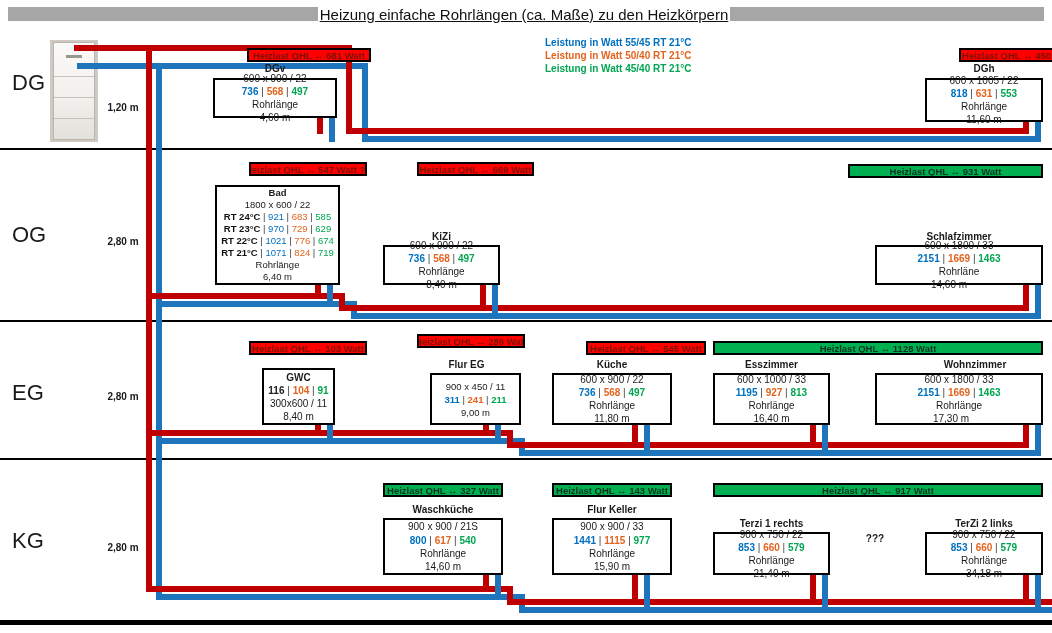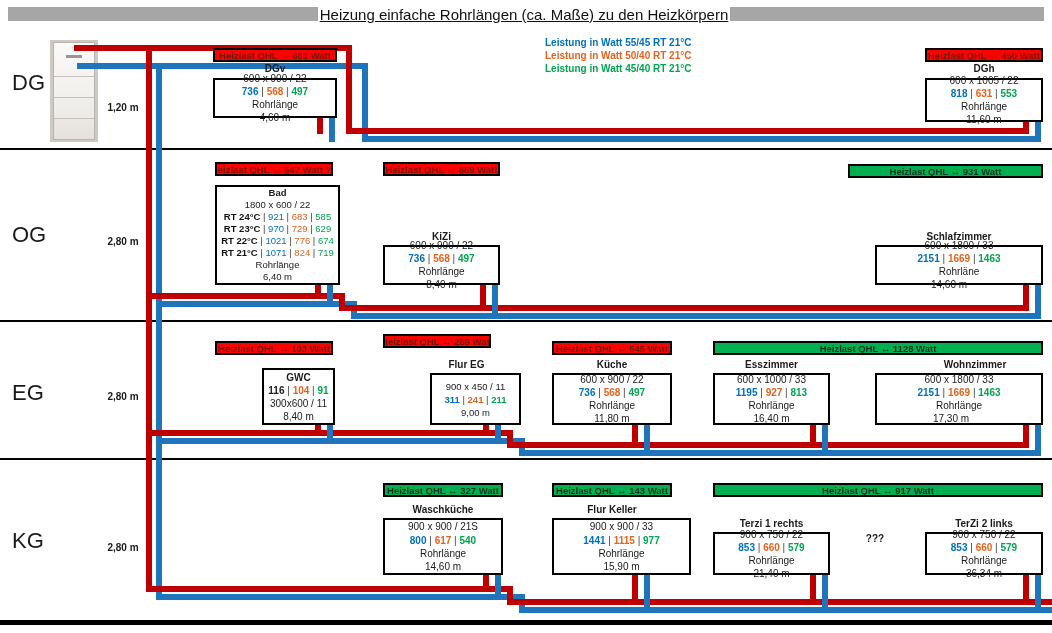--- a/index.html
+++ b/index.html
@@ -28,21 +28,21 @@
   .boiler-logo{position:absolute;left:30%;top:12%;width:40%;height:3px;background:#9a958d;}
   
   .ph{position:absolute;height:6px;}
   .pv{position:absolute;width:6px;}
   .pr{background:var(--pipe-red,#C00000);}
   .pb{background:var(--pipe-blue,#1F75BC);}
   
   .badge{position:absolute;height:14px;border:2px solid #000;box-sizing:border-box;
          display:flex;align-items:center;justify-content:center;
          font-size:9.5px;font-weight:bold;white-space:nowrap;overflow:hidden;}
-  .bred{background:var(--badge-red-bg,#FF0000);color:var(--badge-red-text,#7A1200);}
+  .bred{background:var(--badge-red-bg,#FF0000);color:var(--badge-red-text,#7A1200);margin-left:34px;}
   .bgreen{background:var(--badge-green-bg,#00B050);color:var(--badge-green-text,#0D3320);}
   
   .bname{position:absolute;font-size:10px;font-weight:600;text-align:center;white-space:nowrap;}
   .rbox{position:absolute;background:#fff;border:2px solid #000;box-sizing:border-box;
         display:flex;flex-direction:column;justify-content:center;
         font-size:10px;line-height:13px;text-align:center;}
   .rbox.tight{line-height:12px;font-size:9.5px;}
   .brow{white-space:nowrap;}
   .brow.spacer{height:10px;}
   .brow.split{display:flex;justify-content:space-between;padding:0 0;flex-direction:column;}
@@ -271,21 +271,21 @@
     <div class="brow spacer"></div>
     <div class="brow watts"><span class="v v1">800</span><span class="v v2">617</span><span class="v v3">540</span></div>
     <div class="brow split">
         <span>Rohrlänge</span>
         <span>14,60 m</span>
       </div>
   </div>
 
   <div class="badge bgreen" style="left:552px;top:483px;width:120px">Heizlast QHL ↔ 143 Watt</div>
   <div class="bname" style="left:552px;top:504px;width:120px">Flur Keller</div>
-  <div class="rbox" style="left:552px;top:518px;width:139px;height:57px">
+  <div class="rbox" style="left:552px;top:518px;width:120px;height:57px">
     <div class="brow">900 x 900 / 33</div>
     <div class="brow spacer"></div>
     <div class="brow watts"><span class="v v1">1441</span><span class="v v2">1115</span><span class="v v3">977</span></div>
     <div class="brow split">
         <span>Rohrlänge</span>
         <span>15,90 m</span>
       </div>
   </div>
 
   <div class="badge bgreen" style="left:713px;top:483px;width:330px">Heizlast QHL ↔ 917 Watt</div>
@@ -301,17 +301,17 @@
   </div>
 
   <div class="qnote" style="left:845px;top:533px;width:60px">???</div>
 
   <div class="bname" style="left:925px;top:518px;width:118px">TerZi 2 links</div>
   <div class="rbox" style="left:925px;top:532px;width:118px;height:43px">
     <div class="brow">900 x 750 / 22</div>
     <div class="brow watts"><span class="v v1">853</span><span class="v v2">660</span><span class="v v3">579</span></div>
     <div class="brow split">
         <span>Rohrlänge</span>
-        <span>36,34 m</span>
+        <span>34,18 m</span>
       </div>
   </div>
 
 </div>
 
 </body></html>

